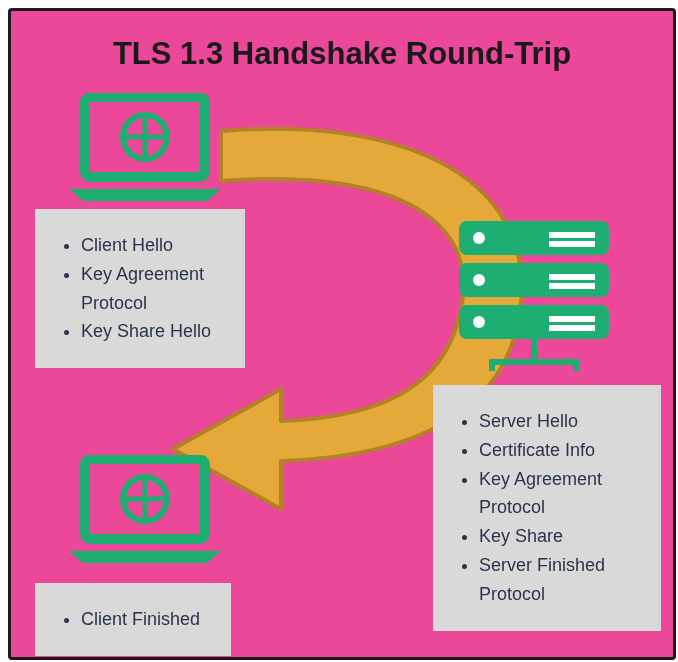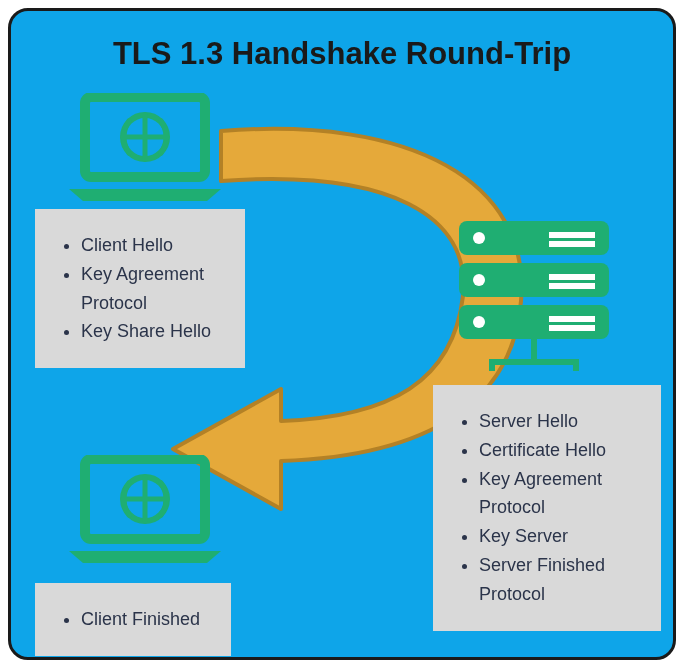--- a/index.html
+++ b/index.html
@@ -1,17 +1,17 @@
 <!DOCTYPE html>
 <html><head>
 <meta charset="utf-8">
 <style>
   html,body{margin:0;padding:0;background:#fff}
   .frame{position:relative;width:678px;height:662px;background:#fff}
-  .card{position:absolute;left:8px;top:8px;width:662px;height:646px;border:3px solid #1a1a1a;border-radius:20px;background:#0ea5e9;overflow:hidden}
+  .card{position:absolute;left:8px;top:8px;width:662px;height:646px;border:3px solid #1a1a1a;border-radius:4px;background:#ec4899;overflow:hidden}
   .title{position:absolute;left:0;right:0;top:24px;text-align:center;font:700 31px/1.2 Arial,Helvetica,sans-serif;color:#1a1a1a}
   .box{position:absolute;background:#d9d9d9;padding:10px 14px 10px 8px;box-sizing:border-box}
   .box ul{margin:12px;padding-left:26px}
   .box li{font:400 18px/1.6 Arial,Helvetica,sans-serif;color:#2b344a}
   .laptop{position:absolute}
   .server{position:absolute}
   .arrow{position:absolute}
 </style>
 </head>
 <body>
@@ -61,23 +61,23 @@
         <rect x="100" y="110" width="46" height="6" fill="#fff"></rect>
       <rect x="82" y="124" width="6" height="20" fill="#1fae72"></rect>
       <rect x="40" y="144" width="90" height="6" fill="#1fae72"></rect>
       <rect x="40" y="144" width="6" height="12" fill="#1fae72"></rect>
       <rect x="124" y="144" width="6" height="12" fill="#1fae72"></rect>
     </svg>
 
     <div class="box" style="left:422px;top:374px;width:228px">
       <ul>
         <li>Server Hello</li>
-        <li>Certificate Hello</li>
+        <li>Certificate Info</li>
         <li>Key Agreement Protocol</li>
-        <li>Key Server</li>
+        <li>Key Share</li>
         <li>Server Finished Protocol</li>
       </ul>
     </div>
 
     <svg class="laptop" style="left:54px;top:444px;width:160px;height:112px" viewBox="0 0 160 112">
       <rect x="20" y="4" width="120" height="80" rx="6" fill="none" stroke="#1fae72" stroke-width="10"></rect>
       <path d="M4 96 h152 l-14 12 H18 Z" fill="#1fae72"></path>
       <circle cx="80" cy="44" r="22" fill="none" stroke="#1fae72" stroke-width="6"></circle>
       <path d="M58 44 h44 M80 22 v44 M64 28 a28 28 0 0 0 0 32 M96 28 a28 28 0 0 1 0 32" fill="none" stroke="#1fae72" stroke-width="5" stroke-linecap="round"></path>
     </svg>

